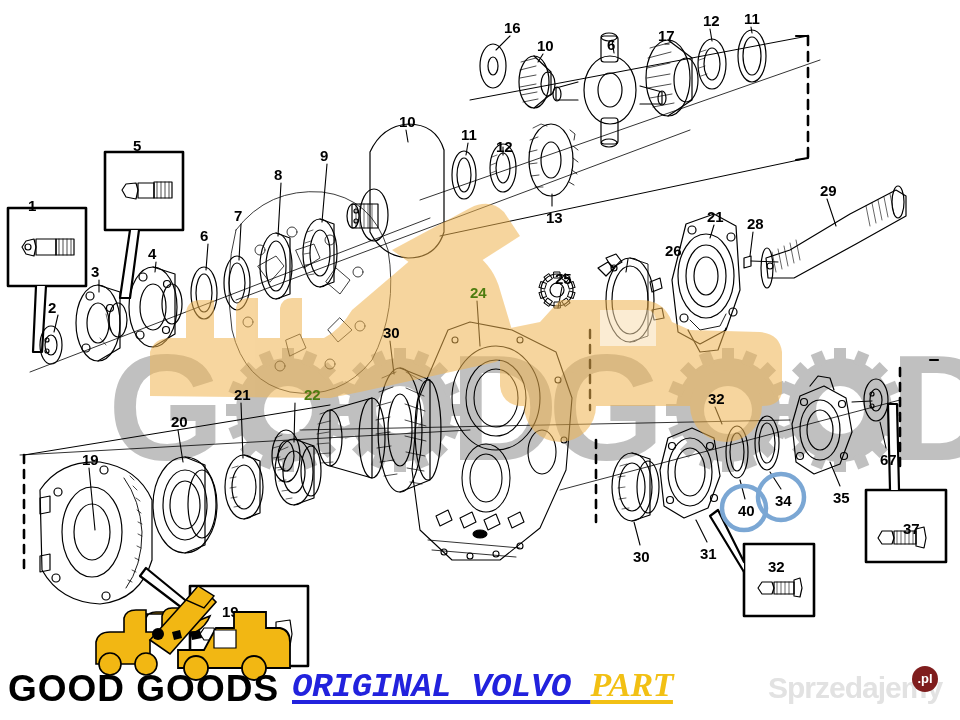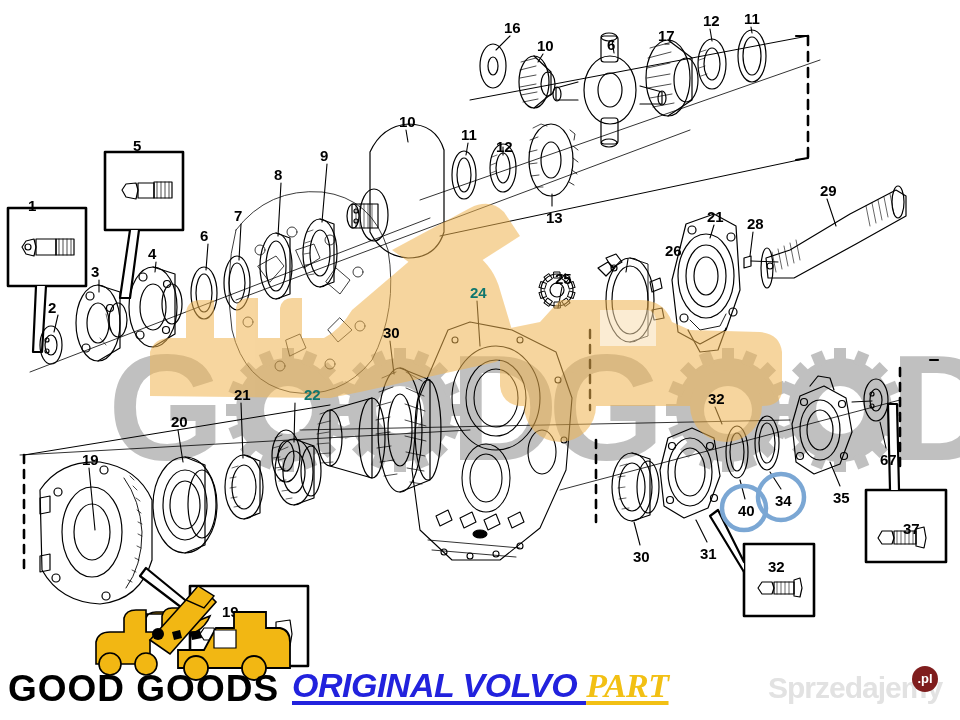--- a/index.html
+++ b/index.html
@@ -25,28 +25,28 @@
   .layer { pointer-events: none; }
   .num {
     position: absolute;
     font-family: "Liberation Sans", sans-serif;
     font-weight: bold;
     font-size: 15px;
     color: #000;
     line-height: 1;
     white-space: nowrap;
   }
-  .num.yellow { color: #0f766e; }
+  .num.yellow { color: #4d7c0f; }
   .brandwrap {
     position: absolute;
     left: 292px; top: 666px;
     white-space: nowrap;
   }
   .brand-blue {
-    font-family: Liberation Sans, sans-serif;
+    font-family: Liberation Mono, monospace;
     font-weight: bold;
     font-style: italic;
     font-size: 34px;
     color: #2222DD;
     text-decoration: underline;
     text-decoration-thickness: 4px;
     text-underline-offset: 4px;
     letter-spacing: -0.5px;
   }
   .brand-gold {

